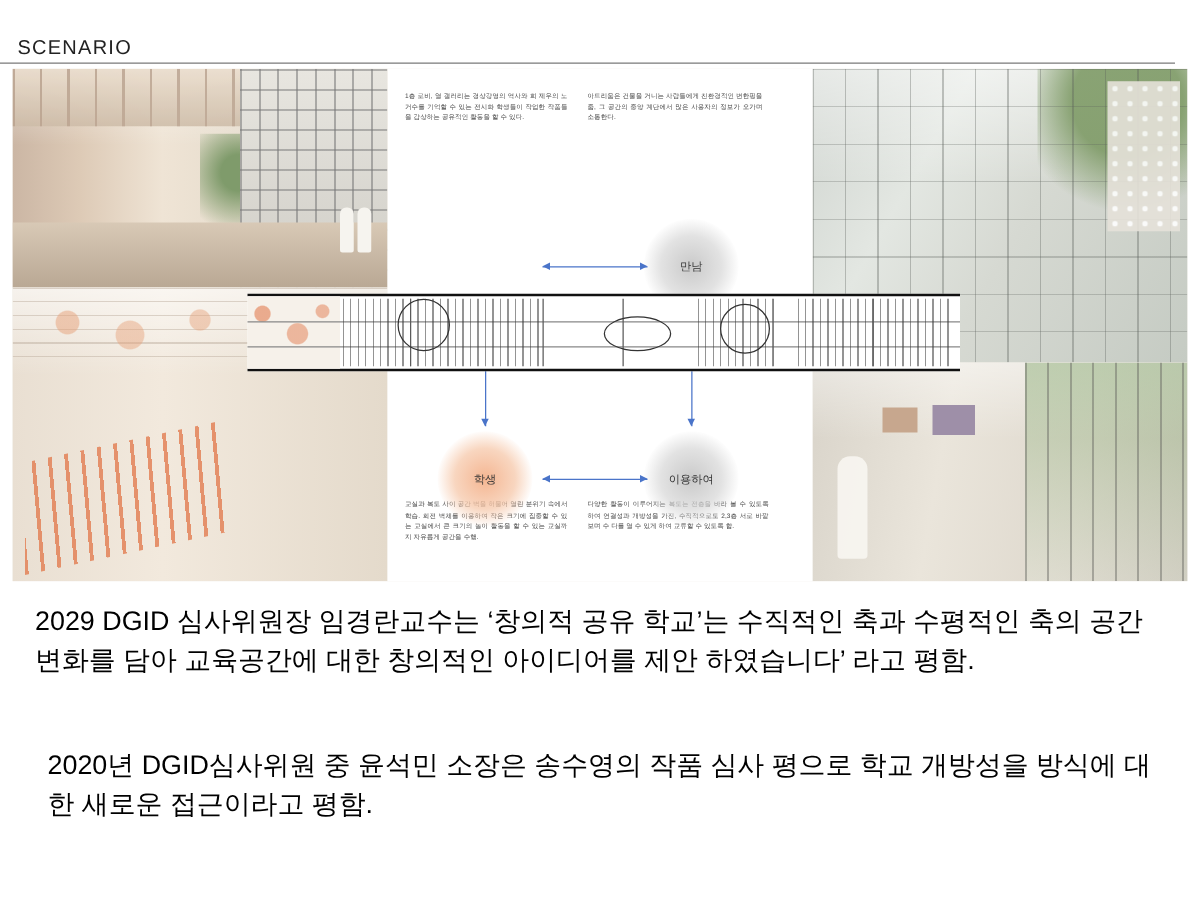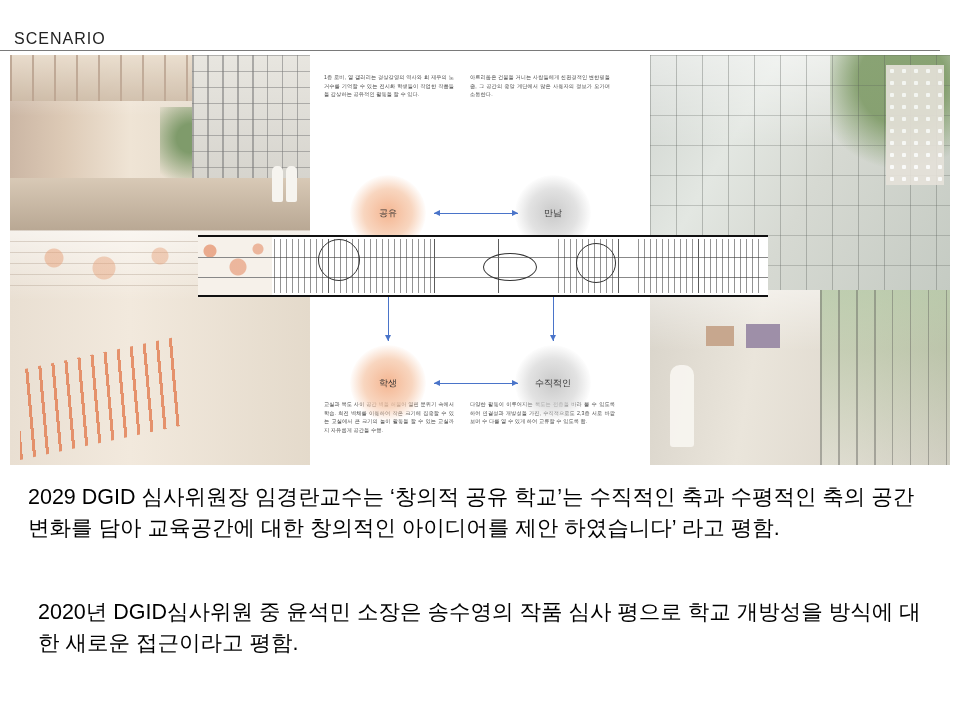--- a/index.html
+++ b/index.html
@@ -295,24 +295,23 @@
     <div class="fig"></div>
   </div>
 
   <div class="panel p-diagram">
 
     <div class="dgm-txt t1">1층 로비, 열 갤러리는 경상강영의 역사와 희 제우의 노거수를 기억할 수 있는 전시화 학생들이 작업한 작품들을 감상하는 공유적인 활동을 할 수 있다.</div>
     <div class="dgm-txt t2">아트리움은 건물을 거니는 사람들에게 친환경적인 변한핑을 줌, 그 공간의 중앙 계단에서 많은 사용자의 정보가 오가며 소통한다.</div>
     <div class="dgm-txt t3">교실과 복도 사이 공간 벽을 허물어 열린 분위기 속에서 학습. 회전 벽체를 이용하여 작은 크기에 집중할 수 있는 교실에서 큰 크기의 놀이 활동을 할 수 있는 교실까지 자유롭게 공간을 수행.</div>
     <div class="dgm-txt t4">다양한 활동이 이루어지는 복도는 전층을 바라 볼 수 있도록 하여 연결성과 개방성을 가진, 수직적으로도 2,3층 서로 바깥보며 수 다를 열 수 있게 하여 교류할 수 있도록 함.</div>
 
-    <div class="blob orange b1">공유</div>
     <div class="blob grey b2">만남</div>
     <div class="blob orange b3">학생</div>
-    <div class="blob grey b4">수직적인</div>
+    <div class="blob grey b4">이용하여</div>
 
     <div class="arrow-h ah1"></div>
     <div class="arrow-h ah2"></div>
     <div class="arrow-v av1"></div>
     <div class="arrow-v av2"></div>
   </div>
 
   <div class="section-dwg">
     <div class="left-cap"></div>
     <div class="floorline" style="top:20px;"></div>

